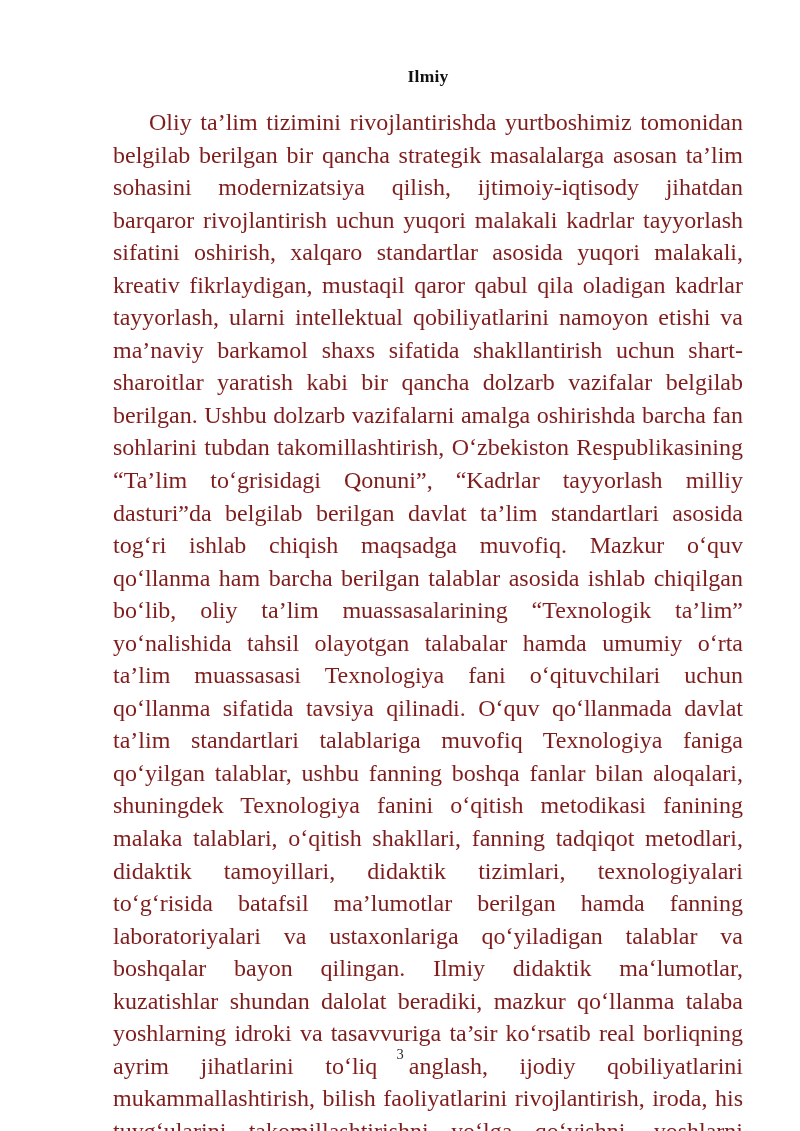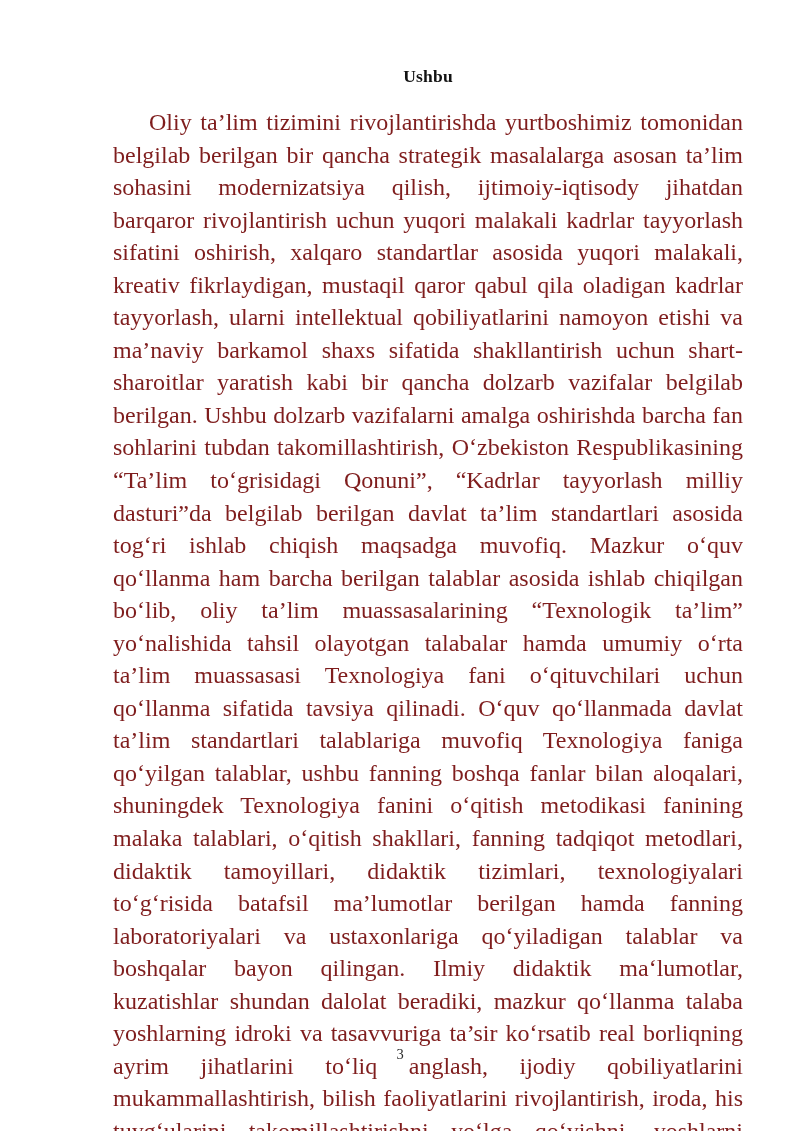--- a/index.html
+++ b/index.html
@@ -67,21 +67,21 @@
     font-family: "Liberation Serif", "DejaVu Serif", serif;
   }
 </style>
 </head>
 <body>
 
 <div class="page">
 
   <div class="content">
 
-    <h1 class="doc-title">Ushbu</h1>
+    <h1 class="doc-title">Ilmiy</h1>
 
     <p class="body-text first">Oliy ta’lim tizimini rivojlantirishda yurtboshimiz tomonidan belgilab berilgan bir qancha strategik masalalarga asosan ta’lim sohasini modernizatsiya qilish, ijtimoiy-iqtisody jihatdan barqaror rivojlantirish uchun yuqori malakali kadrlar tayyorlash sifatini oshirish, xalqaro standartlar asosida yuqori malakali, kreativ fikrlaydigan, mustaqil qaror qabul qila oladigan kadrlar tayyorlash, ularni intellektual qobiliyatlarini namoyon etishi va ma’naviy barkamol shaxs sifatida shakllantirish uchun shart-sharoitlar yaratish kabi bir qancha dolzarb vazifalar belgilab berilgan. Ushbu dolzarb vazifalarni amalga oshirishda barcha fan sohlarini tubdan takomillashtirish, Oʻzbekiston Respublikasining “Ta’lim toʻgrisidagi Qonuni”, “Kadrlar tayyorlash milliy dasturi”da belgilab berilgan davlat ta’lim standartlari asosida togʻri ishlab chiqish maqsadga muvofiq. Mazkur oʻquv qoʻllanma ham barcha berilgan talablar asosida ishlab chiqilgan boʻlib, oliy ta’lim muassasalarining “Texnologik ta’lim” yoʻnalishida tahsil olayotgan talabalar hamda umumiy oʻrta ta’lim muassasasi Texnologiya fani oʻqituvchilari uchun qoʻllanma sifatida tavsiya qilinadi. Oʻquv qoʻllanmada davlat ta’lim standartlari talablariga muvofiq Texnologiya faniga qoʻyilgan talablar, ushbu fanning boshqa fanlar bilan aloqalari, shuningdek Texnologiya fanini oʻqitish metodikasi fanining malaka talablari, oʻqitish shakllari, fanning tadqiqot metodlari, didaktik tamoyillari, didaktik tizimlari, texnologiyalari toʻgʻrisida batafsil ma’lumotlar berilgan hamda fanning laboratoriyalari va ustaxonlariga qoʻyiladigan talablar va boshqalar bayon qilingan. Ilmiy didaktik maʻlumotlar, kuzatishlar shundan dalolat beradiki, mazkur qoʻllanma talaba yoshlarning idroki va tasavvuriga ta’sir koʻrsatib real borliqning ayrim jihatlarini toʻliq anglash, ijodiy qobiliyatlarini mukammallashtirish, bilish faoliyatlarini rivojlantirish, iroda, his tuygʻularini takomillashtirishni yoʻlga qoʻyishni, yoshlarni kasbiy, ijodiy bilim, koʻnikma va malakalarini chqurroq oʻzlashtirish imkonini yaratadi. Shuni inobatga olib, Texnologik ta’lim yoʻnalishida tahsil olayotgan talabalar hamda umumiy oʻrta ta’lim muassasalarida faoliyat olib borayotgan Texnologiya fani oʻqituvchilari uchun moʻljallangan “Texnologiya fanini oʻqitish metodikasi” deb nomlangan</p>
 
   </div>
 
   <div class="page-number">3</div>
 
 </div>
 
 </body></html>

